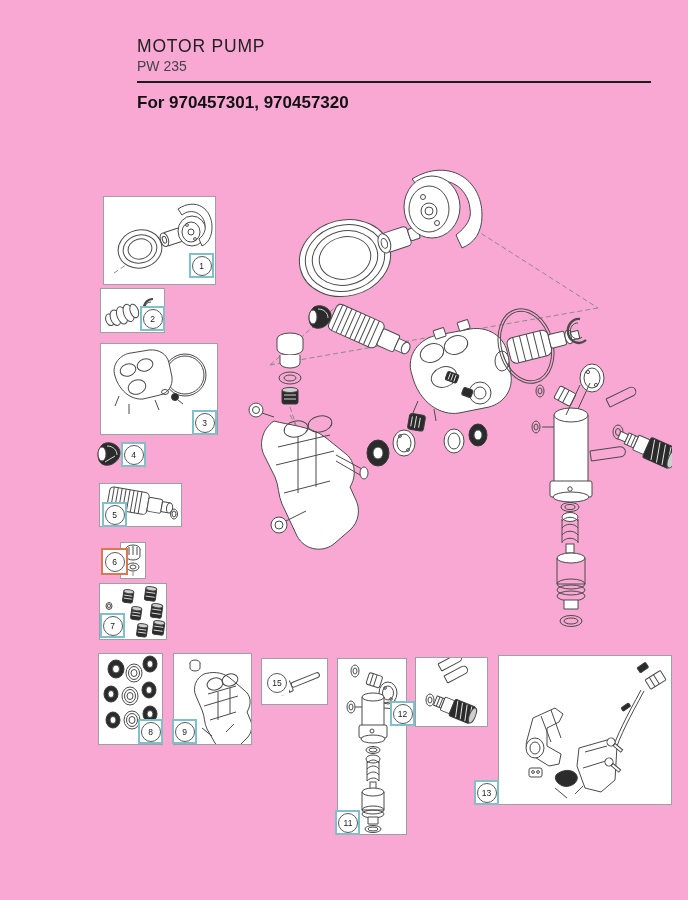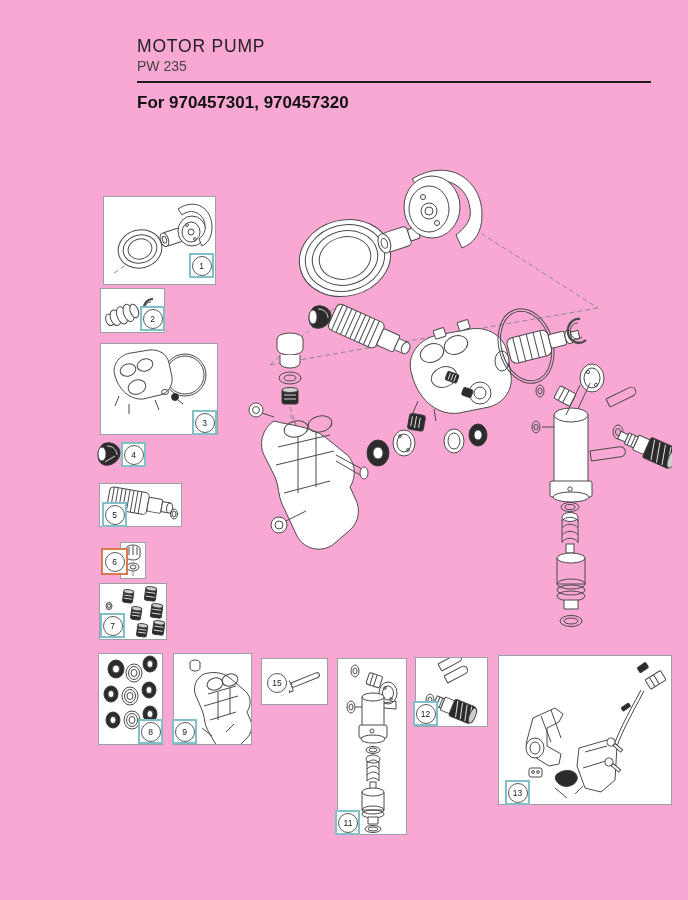--- a/index.html
+++ b/index.html
@@ -540,20 +540,20 @@
     </div>
   <div class="callout teal" style="left:172px;top:719px;">
       <span class="ccirc">9</span>
     </div>
   <div class="callout plain" style="left:265px;top:671px;">
       <span class="ccirc">15</span>
     </div>
   <div class="callout teal" style="left:335px;top:810px;justify-content:flex-end;">
       <span class="ccirc">11</span>
     </div>
-  <div class="callout teal" style="left:413px;top:701px;">
+  <div class="callout teal" style="left:390px;top:701px;">
       <span class="ccirc">12</span>
     </div>
-  <div class="callout teal" style="left:505px;top:780px;">
+  <div class="callout teal" style="left:474px;top:780px;">
       <span class="ccirc">13</span>
     </div>
 
 </div>
 
 </body></html>

